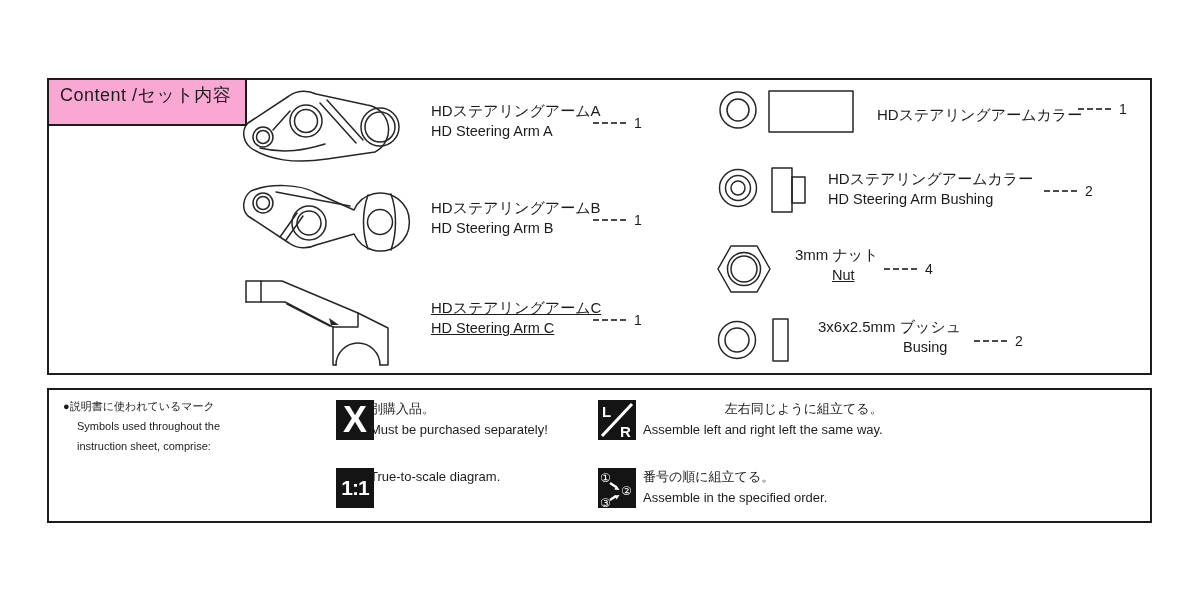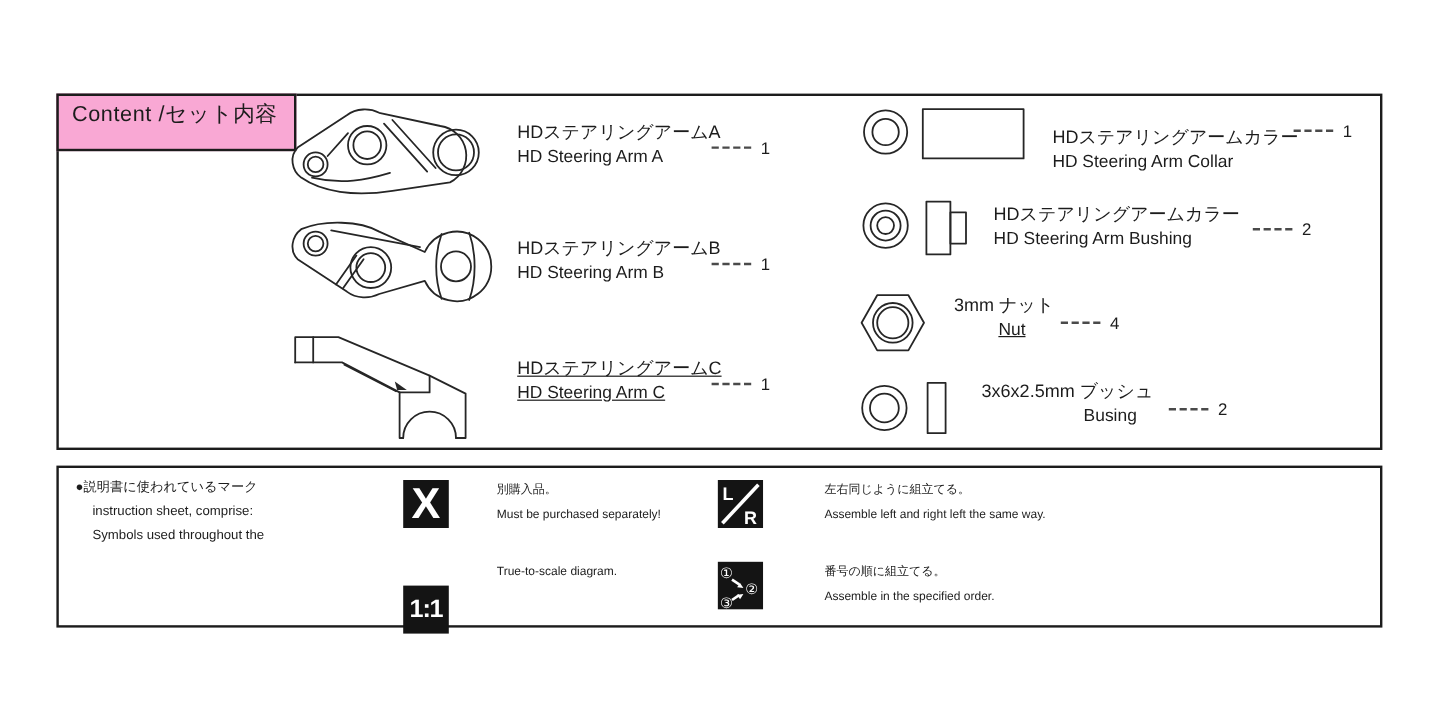--- a/index.html
+++ b/index.html
@@ -23,22 +23,22 @@
   }
   svg.draw .fill { fill:#262626; stroke:none; }
   .count { position:absolute; display:flex; align-items:flex-start; }
   .count .dashes { width:33px; border-top:2px dashed #4a4a4a; margin-top:8px; }
   .count .qty { font-size:14px; margin-left:8px; margin-top:1px; }
   .sym-icon {
     position:absolute; width:38px; height:40px; background:#141414; color:#ffffff;
     display:flex; align-items:center; justify-content:center; font-weight:bold;
   }
   .sym-icon.xglyph { font-size:36px; line-height:40px; }
-  .sym-icon.scaleglyph { font-size:21px; letter-spacing:-1px;margin-top:20px; }
-  .sym-text { position:absolute; font-size:10px; line-height:21px; white-space:nowrap;margin-left:44px; }
+  .sym-icon.scaleglyph { font-size:21px; letter-spacing:-1px; }
+  .sym-text { position:absolute; font-size:13px; line-height:21px; white-space:nowrap; }
   .intro { position:absolute; font-size:11px; line-height:20px; white-space:nowrap; }
   .intro .en-line { padding-left:14px; }
 </style>
 </head>
 <body>
 
 <div class="page">
 
   <div class="box" style="left:47px; top:78px; width:1105px; height:297px;">
     <div class="content-title">Content /セット内容</div>
@@ -106,21 +106,20 @@
     <span class="qty">1</span>
   </div>
 
   <svg class="draw" style="left:705px; top:85px;" width="160" height="55" viewBox="0 0 160 55">
     <circle cx="33" cy="25" r="18"></circle>
       <circle cx="33" cy="25" r="11"></circle>
     <rect x="64" y="6" width="84" height="41"></rect>
   </svg>
   <div class="label" style="left:877px; top:104px;">
     <div class="jp">HDステアリングアームカラー</div>
-    <div class="en">HD Steering Arm Collar</div>
   </div>
   <div class="count" style="left:1078px; top:100px;">
     <span class="dashes"></span>
     <span class="qty">1</span>
   </div>
 
   <svg class="draw" style="left:705px; top:165px;" width="115" height="55" viewBox="0 0 115 55">
     <circle cx="33" cy="23" r="18.5"></circle>
       <circle cx="33" cy="23" r="12.5"></circle>
       <circle cx="33" cy="23" r="7"></circle>
@@ -161,39 +160,39 @@
   </div>
   <div class="count" style="left:974px; top:332px;">
     <span class="dashes"></span>
     <span class="qty">2</span>
   </div>
 
   <div class="box" style="left:47px; top:388px; width:1105px; height:135px;"></div>
 
   <div class="intro" style="left:63px; top:396px;">
     <div class="jp">●説明書に使われているマーク</div>
+    <div class="en-line">Symbols used throughout the</div>
     <div class="en-line">instruction sheet, comprise:</div>
-    <div class="en-line">Symbols used throughout the</div>
   </div>
 
   <div class="sym-icon xglyph" style="left:336px; top:400px;">
     <span>X</span>
   </div>
   <div class="sym-text" style="left:370px; top:398px;">
     <div class="jp">別購入品。</div>
     <div class="en">Must be purchased separately!</div>
   </div>
 
   <svg style="position:absolute; left:598px; top:400px;" width="38" height="40" viewBox="0 0 38 40">
     <rect x="0" y="0" width="38" height="40" fill="#141414"></rect>
     <line x1="4" y1="36" x2="34" y2="4" stroke="#ffffff" stroke-width="3"></line>
     <text x="4" y="17" fill="#ffffff" font-size="15" font-weight="bold">L</text>
     <text x="22" y="37" fill="#ffffff" font-size="15" font-weight="bold">R</text>
   </svg>
-  <div class="sym-text" style="left:643px; top:398px;">
+  <div class="sym-text" style="left:643px; top:398px;text-align:right;">
     <div class="jp">左右同じように組立てる。</div>
     <div class="en">Assemble left and right left the same way.</div>
   </div>
 
   <div class="sym-icon scaleglyph" style="left:336px; top:468px;">
     <span>1:1</span>
   </div>
   <div class="sym-text" style="left:370px; top:466px;">
     <div class="en">True-to-scale diagram.</div>
   </div>

